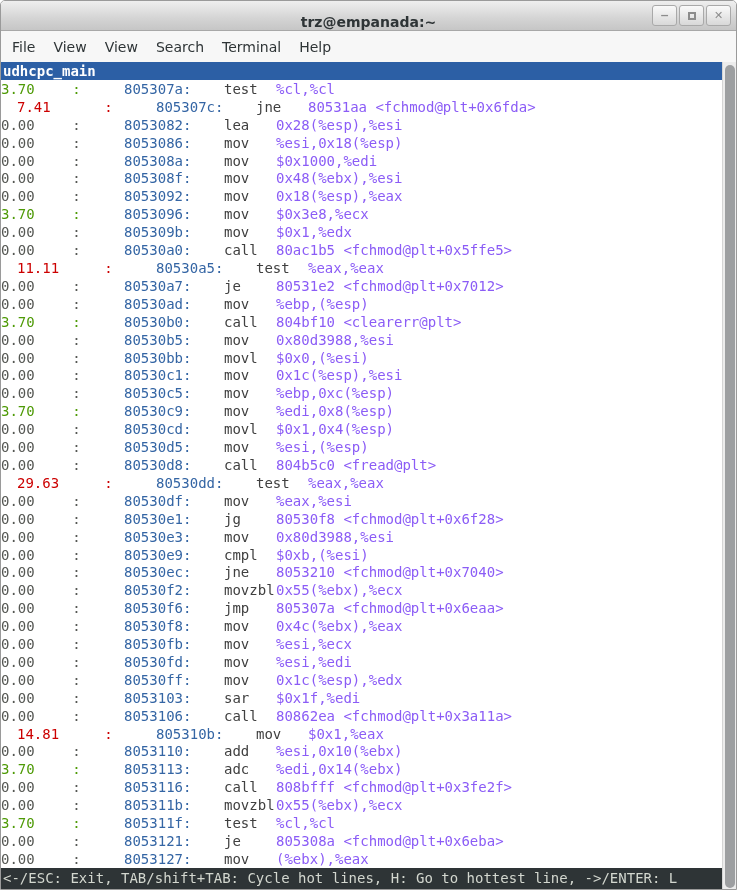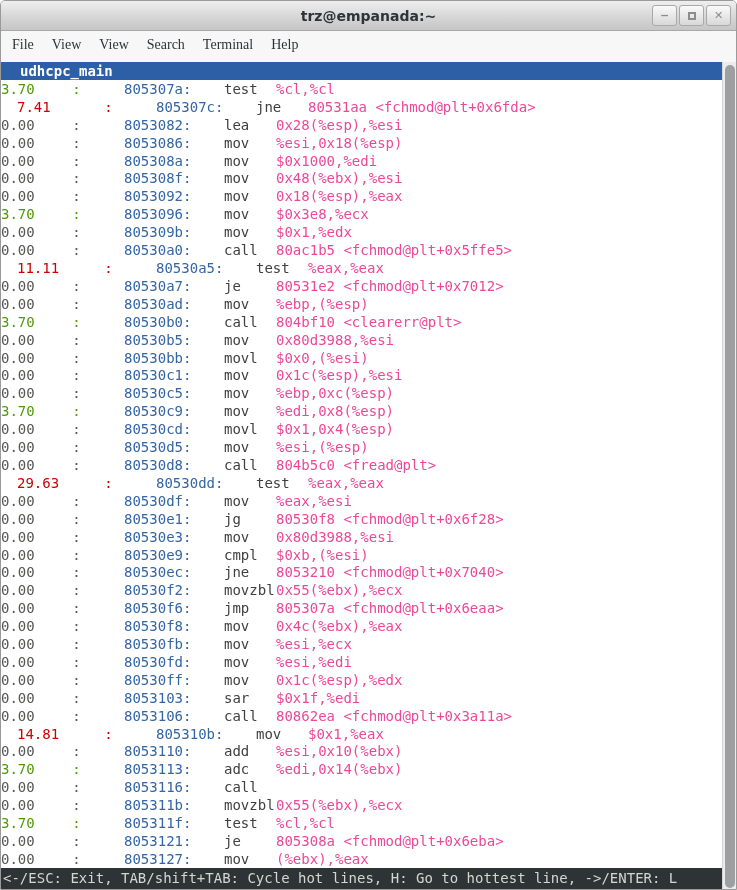--- a/index.html
+++ b/index.html
@@ -14,21 +14,21 @@
     overflow: hidden;
     background: #ffffff;
   }
 
   
   .titlebar {
     height: 30px; flex: 0 0 30px;
     background: linear-gradient(#efefef, #d4d4d4 60%, #c6c6c6);
     border-bottom: 1px solid #a8a8a8;
     position: relative;
-    display: flex; align-items: center; justify-content: center;
+    display: flex; align-items: flex-end; justify-content: center;
   }
   .title-text {
     font-size: 14px; font-weight: bold; color: #2e3436;
   }
   .win-controls {
     position: absolute; right: 5px; top: 4px;
     display: flex; gap: 2px;
   }
   .win-btn {
     width: 25px; height: 21px;
@@ -37,52 +37,51 @@
     color: #8c8c8c; font-size: 11px; font-weight: bold;
     display: flex; align-items: center; justify-content: center;
     cursor: default;
   }
   .maxsquare { width: 8px; height: 8px; border: 2px solid #8c8c8c; display: inline-block; }
 
   
   .menubar {
     height: 31px; flex: 0 0 31px;
     background: #f7f7f7;
-    display: flex; 
+    display: flex; align-items: center;
     padding-left: 2px;
-    font-family: Liberation Serif, serif;
   }
   .menu-item {
     font-size: 14px; color: #2e3436;
     padding: 6px 9px;
   }
 
   
   .term-wrap {
     flex: 1; display: flex; flex-direction: row; min-height: 0;
     background: #ffffff;
   }
   .term-content {
     flex: 1; display: flex; flex-direction: column; min-width: 0;
     font-family: "DejaVu Sans Mono", "Liberation Mono", monospace;
     font-size: 14px;
   }
   .sym-header {
     flex: 0 0 18px; height: 18px;
     background: #2c5fa5; color: #ffffff; font-weight: bold;
-    line-height: 18px; padding-left: 19px;
+    line-height: 18px; padding-left: 2px;
     white-space: nowrap; overflow: hidden;
   }
   .rows { flex: 1; display: flex; flex-direction: column; }
   .row { flex: 1; display: flex; align-items: center; white-space: pre; }
   .pct   { width: 67px; flex: 0 0 67px; }
   .colon { width: 17px; text-align: center; flex: 0 0 17px; }
   .addr  { width: 139px; padding-left: 39px; flex: 0 0 139px; color: #3465a4; }
   .op    { width: 52px; flex: 0 0 52px; color: #404040; }
-  .args  { color: #ec4899; }
+  .args  { color: #8b5cf6; }
   .lv-zero { color: #555753; }
   .lv-low  { color: #4e9a06; }
   .lv-high { color: #cc0000; margin-left: 16px; }
 
   .statusbar {
     flex: 0 0 21px; height: 21px;
     background: #2e3436; color: #d3d7cf;
     line-height: 21px; padding-left: 2px;
     white-space: pre; overflow: hidden;
   }
@@ -164,21 +163,21 @@
           <div class="row"><span class="pct lv-zero">0.00</span><span class="colon lv-zero">:</span><span class="addr">80530f6:</span><span class="op">jmp</span><span class="args">805307a &lt;fchmod@plt+0x6eaa&gt;</span></div>
           <div class="row"><span class="pct lv-zero">0.00</span><span class="colon lv-zero">:</span><span class="addr">80530f8:</span><span class="op">mov</span><span class="args">0x4c(%ebx),%eax</span></div>
           <div class="row"><span class="pct lv-zero">0.00</span><span class="colon lv-zero">:</span><span class="addr">80530fb:</span><span class="op">mov</span><span class="args">%esi,%ecx</span></div>
           <div class="row"><span class="pct lv-zero">0.00</span><span class="colon lv-zero">:</span><span class="addr">80530fd:</span><span class="op">mov</span><span class="args">%esi,%edi</span></div>
           <div class="row"><span class="pct lv-zero">0.00</span><span class="colon lv-zero">:</span><span class="addr">80530ff:</span><span class="op">mov</span><span class="args">0x1c(%esp),%edx</span></div>
           <div class="row"><span class="pct lv-zero">0.00</span><span class="colon lv-zero">:</span><span class="addr">8053103:</span><span class="op">sar</span><span class="args">$0x1f,%edi</span></div>
           <div class="row"><span class="pct lv-zero">0.00</span><span class="colon lv-zero">:</span><span class="addr">8053106:</span><span class="op">call</span><span class="args">80862ea &lt;fchmod@plt+0x3a11a&gt;</span></div>
           <div class="row"><span class="pct lv-high">14.81</span><span class="colon lv-high">:</span><span class="addr">805310b:</span><span class="op">mov</span><span class="args">$0x1,%eax</span></div>
           <div class="row"><span class="pct lv-zero">0.00</span><span class="colon lv-zero">:</span><span class="addr">8053110:</span><span class="op">add</span><span class="args">%esi,0x10(%ebx)</span></div>
           <div class="row"><span class="pct lv-low">3.70</span><span class="colon lv-low">:</span><span class="addr">8053113:</span><span class="op">adc</span><span class="args">%edi,0x14(%ebx)</span></div>
-          <div class="row"><span class="pct lv-zero">0.00</span><span class="colon lv-zero">:</span><span class="addr">8053116:</span><span class="op">call</span></div>
+          <div class="row"><span class="pct lv-zero">0.00</span><span class="colon lv-zero">:</span><span class="addr">8053116:</span><span class="op">call</span><span class="args">808bfff &lt;fchmod@plt+0x3fe2f&gt;</span></div>
           <div class="row"><span class="pct lv-zero">0.00</span><span class="colon lv-zero">:</span><span class="addr">805311b:</span><span class="op">movzbl</span><span class="args">0x55(%ebx),%ecx</span></div>
           <div class="row"><span class="pct lv-low">3.70</span><span class="colon lv-low">:</span><span class="addr">805311f:</span><span class="op">test</span><span class="args">%cl,%cl</span></div>
           <div class="row"><span class="pct lv-zero">0.00</span><span class="colon lv-zero">:</span><span class="addr">8053121:</span><span class="op">je</span><span class="args">805308a &lt;fchmod@plt+0x6eba&gt;</span></div>
           <div class="row"><span class="pct lv-zero">0.00</span><span class="colon lv-zero">:</span><span class="addr">8053127:</span><span class="op">mov</span><span class="args">(%ebx),%eax</span></div>
         </div>
       <div class="statusbar">&lt;-/ESC: Exit, TAB/shift+TAB: Cycle hot lines, H: Go to hottest line, -&gt;/ENTER: L</div>
     </div>
     <div class="scrollbar">
       <div class="scroll-thumb"></div>
     </div>

